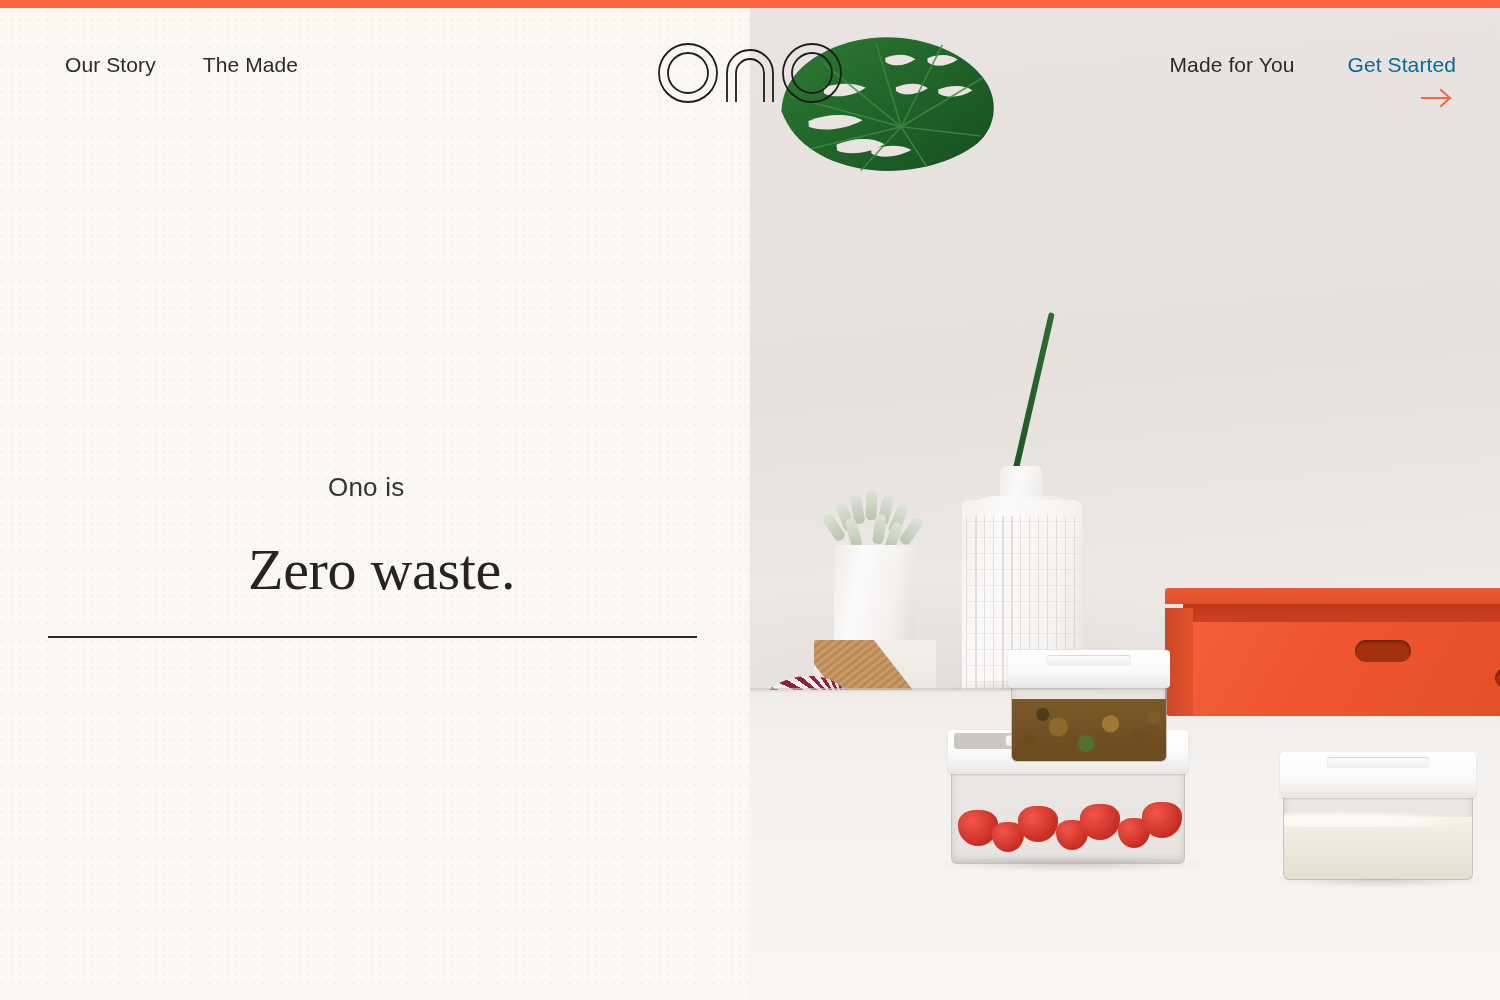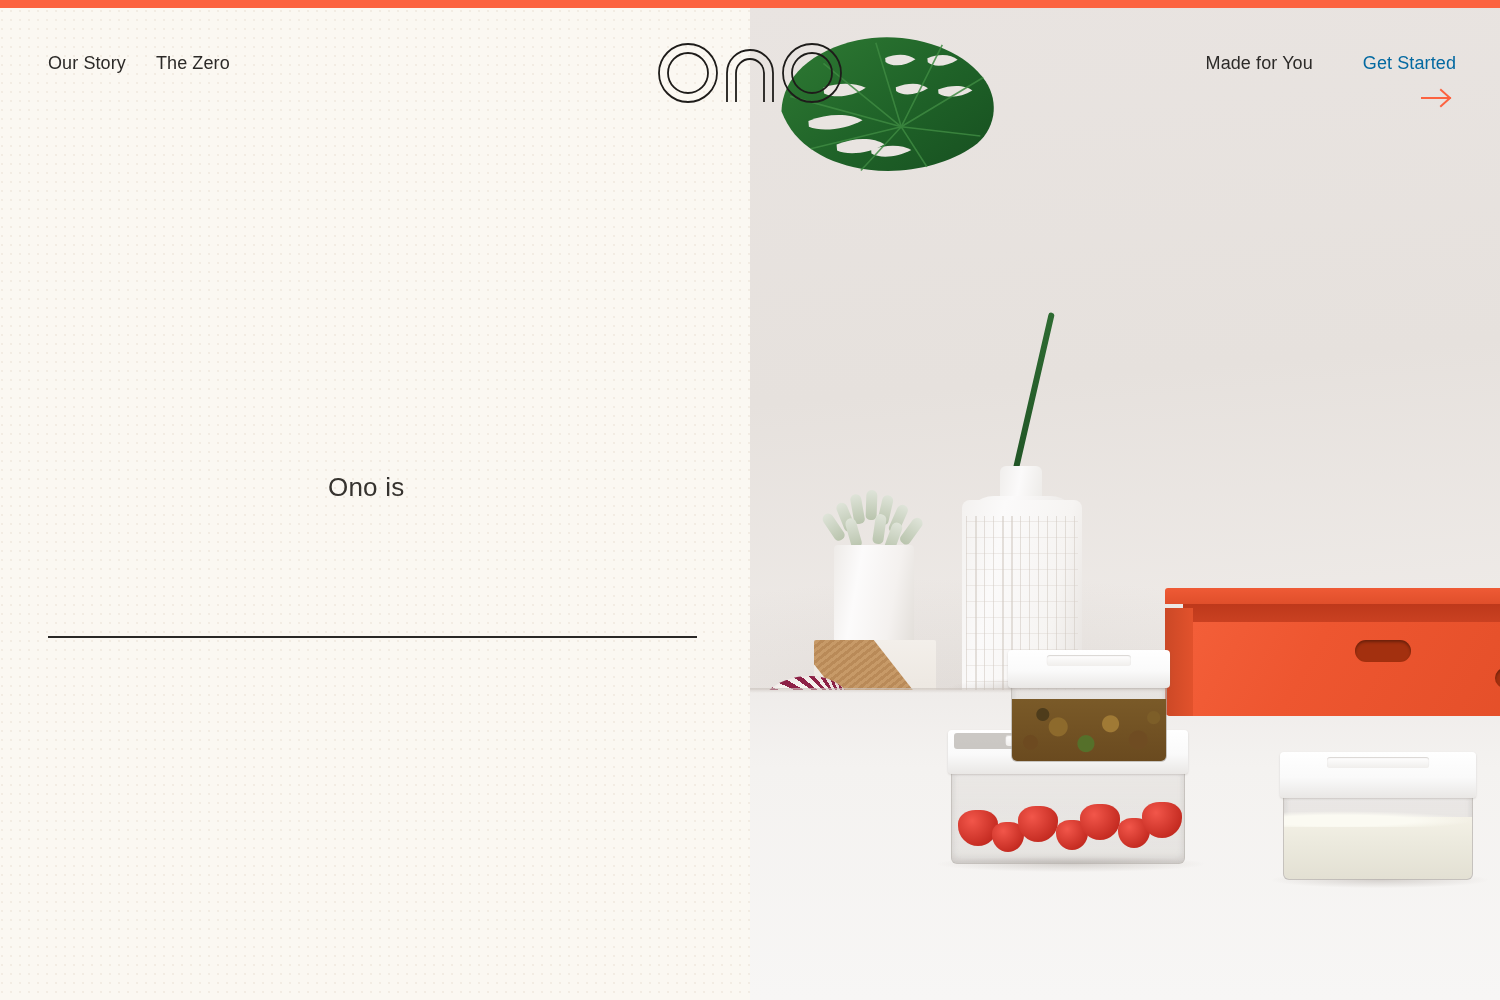--- a/index.html
+++ b/index.html
@@ -300,26 +300,27 @@
   .header{
     position:absolute; top:8px; left:0; width:1500px; height:96px;
     z-index:30;
   }
   .nav-left{
     position:absolute; left:48px; top:46px;
     display:flex; gap:30px; align-items:baseline;
   }
   .nav-right{
     position:absolute; right:44px; top:46px;
-    display:flex; gap:50px; align-items:baseline;
+    display:flex; gap:36px; align-items:baseline;
   }
   .nav-link{
-    font-size:18px; color:#2c2a28; letter-spacing:.1px;
+    font-size:21px; color:#2c2a28; letter-spacing:.1px;
     text-decoration:none; cursor:pointer; white-space:nowrap;
     line-height:1;
+    margin-left:17px;
   }
   .nav-link.cta{ color:#0369a1; }
   .cta-wrap{ position:relative; }
   .cta-arrow{
     position:absolute; right:2px; top:34px;
     width:34px; height:20px;
   }
 
   .logo{
     position:absolute; left:50%; top:34px; transform:translateX(-50%);
@@ -480,21 +481,21 @@
         </div>
       </div>
 
     </div>
   </div>
 
   <div class="header">
 
     <nav class="nav-left">
       <a class="nav-link">Our Story</a>
-      <a class="nav-link">The Zero</a>
+      <a class="nav-link">The Made</a>
     </nav>
 
     <div class="logo">
       <svg viewBox="0 0 186 62" xmlns="http://www.w3.org/2000/svg" fill="none" stroke="#1E1C1A" stroke-width="1.8">
 
         <circle cx="31" cy="31" r="29"></circle>
         <circle cx="31" cy="31" r="20"></circle>
 
         <path d="M70,60 L70,31 A23,23 0 0 1 116,31 L116,60"></path>
         <path d="M79,60 L79,31 A14,14 0 0 1 107,31 L107,60"></path>
@@ -513,16 +514,17 @@
             <path d="M2,10 L30,10 M21,2 L30,10 L21,18" stroke="#FC6340" stroke-width="2" fill="none" stroke-linecap="square" stroke-linejoin="miter"></path>
           </svg>
         </span>
       </span>
     </nav>
 
   </div>
 
   <div class="hero">
     <div class="hero-eyebrow">Ono is</div>
+    <div class="hero-title">Zero waste.</div>
     <div class="hero-rule"></div>
   </div>
 
 </div>
 
 </body></html>

